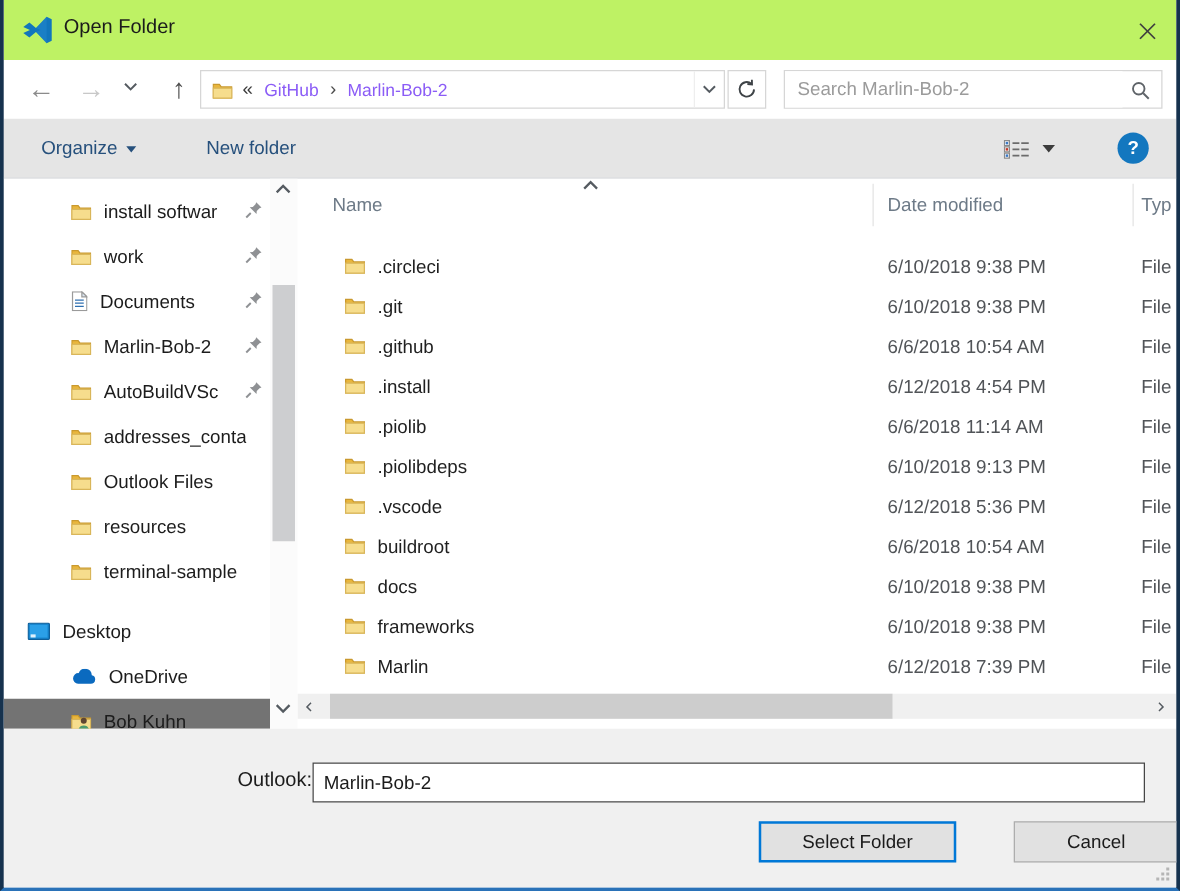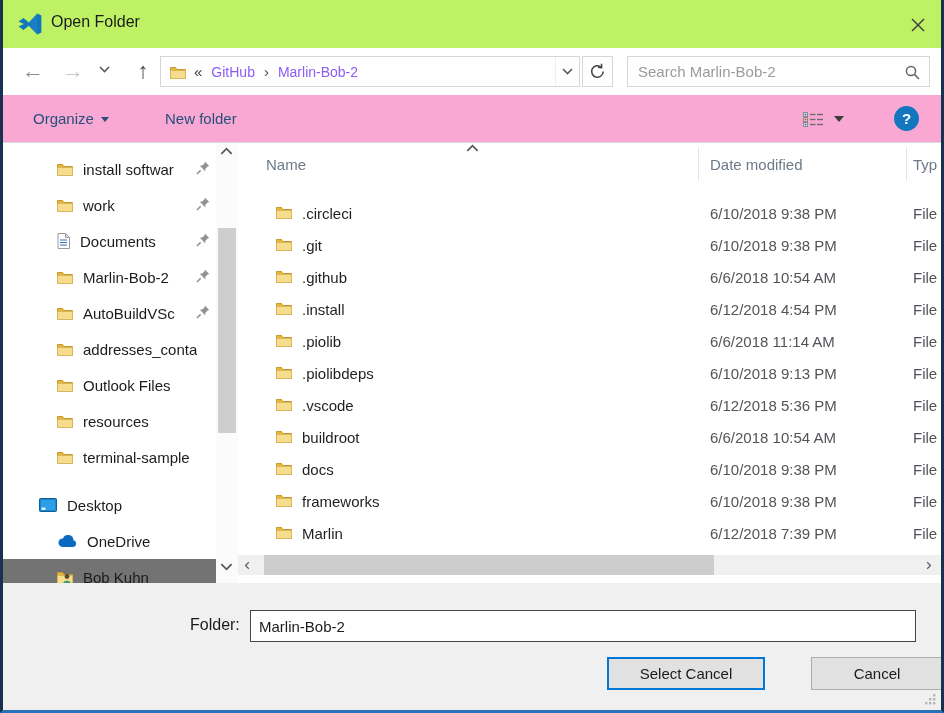--- a/index.html
+++ b/index.html
@@ -34,35 +34,35 @@
   .addr-chevron { margin-left:auto; width:24px; height:29px; display:flex; align-items:center; justify-content:center; border-left:1px solid #eee; }
 
   .refresh-btn { position:absolute; left:579px; top:8px; width:31px; height:31px; border:1px solid #d6d6d6; background:#fff; display:flex; align-items:center; justify-content:center; cursor:pointer; }
 
   .searchbox { position:absolute; left:624px; top:8px; width:303px; height:31px; border:1px solid #d6d6d6; background:#fff; }
   .searchbox input { position:absolute; left:0; top:0; width:270px; height:29px; border:none; outline:none; padding:0 0 0 10px; font-size:15px; color:#222; font-family:inherit; }
   .searchbox input::placeholder { color:#9b9b9b; opacity:1; }
   .search-glass { position:absolute; right:8px; top:7px; }
 
   
-  .toolbarrow { position:absolute; left:0; top:95px; right:0; height:48px; background:#f9a8d4; border-bottom:1px solid #dadcdf; }
+  .toolbarrow { position:absolute; left:0; top:95px; right:0; height:48px; background:#e5e5e5; border-bottom:1px solid #dadcdf; }
   .tool-item { position:absolute; top:0; height:47px; display:flex; align-items:center; font-size:15px; color:#26507c; cursor:pointer; }
   .organize { left:30px; }
   .newfolder { left:162px; }
   .caret-down { width:0; height:0; border-left:4px solid transparent; border-right:4px solid transparent; border-top:5px solid #26507c; margin-left:7px; margin-top:2px; }
   .view-btn { position:absolute; left:800px; top:10px; width:56px; height:28px; display:flex; align-items:center; cursor:pointer; }
   .view-caret { width:0; height:0; border-left:5px solid transparent; border-right:5px solid transparent; border-top:6px solid #3c3c3c; margin-left:10px; }
   .help-btn { position:absolute; left:891px; top:11px; width:25px; height:25px; border-radius:50%; background:#1377bf; color:#fff; font-size:15px; font-weight:bold; display:flex; align-items:center; justify-content:center; border:none; cursor:pointer; }
 
   
   .content { position:absolute; left:0; top:143px; right:0; height:440px; background:#fff; display:flex; }
 
   .sidebar { width:213px; height:100%; overflow:hidden; padding-top:8px; }
   .side-item { position:relative; height:36px; display:flex; align-items:center; padding-left:54px; font-size:15px; color:#1c1c1c; white-space:nowrap; cursor:pointer; }
-  .side-item.root { padding-left:36px; }
+  .side-item.root { padding-left:19px; }
   .side-item .s-icon { margin-right:10px; flex:0 0 auto; display:flex; }
   .side-item .s-label { overflow:hidden; }
   .side-item .pin { position:absolute; right:6px; top:10px; }
   .side-item.selected { background:#737373; }
   .group-gap { height:12px; }
 
   .vscroll { width:22px; height:100%; position:relative; background:#fbfbfb; }
   .vs-up { position:absolute; top:4px; left:4px; }
   .vs-thumb { position:absolute; top:85px; left:2px; width:18px; height:205px; background:#cdced0; }
   .vs-down { position:absolute; bottom:12px; left:4px; }
@@ -448,23 +448,23 @@
           </svg>
         <div class="hs-thumb"></div>
         <svg class="hs-right" width="8" height="11" viewBox="0 0 11 7" style="transform:rotate(-90deg)">
             <use href="#i-chevron"></use>
           </svg>
       </div>
     </div>
   </div>
 
   <div class="footer">
-    <span class="folder-label">Folder:</span>
+    <span class="folder-label">Outlook:</span>
     <input class="folder-input" type="text" value="Marlin-Bob-2" style="">
-    <button class="btn btn-select">Select Cancel</button>
+    <button class="btn btn-select">Select Folder</button>
     <button class="btn btn-cancel">Cancel</button>
     <svg class="grip" width="14" height="14" viewBox="0 0 14 14">
       <g fill="#b5b5b5">
         <rect x="10" y="2" width="2.4" height="2.4"></rect>
         <rect x="6" y="6" width="2.4" height="2.4"></rect>
           <rect x="10" y="6" width="2.4" height="2.4"></rect>
         <rect x="2" y="10" width="2.4" height="2.4"></rect>
           <rect x="6" y="10" width="2.4" height="2.4"></rect>
           <rect x="10" y="10" width="2.4" height="2.4"></rect>
       </g>

